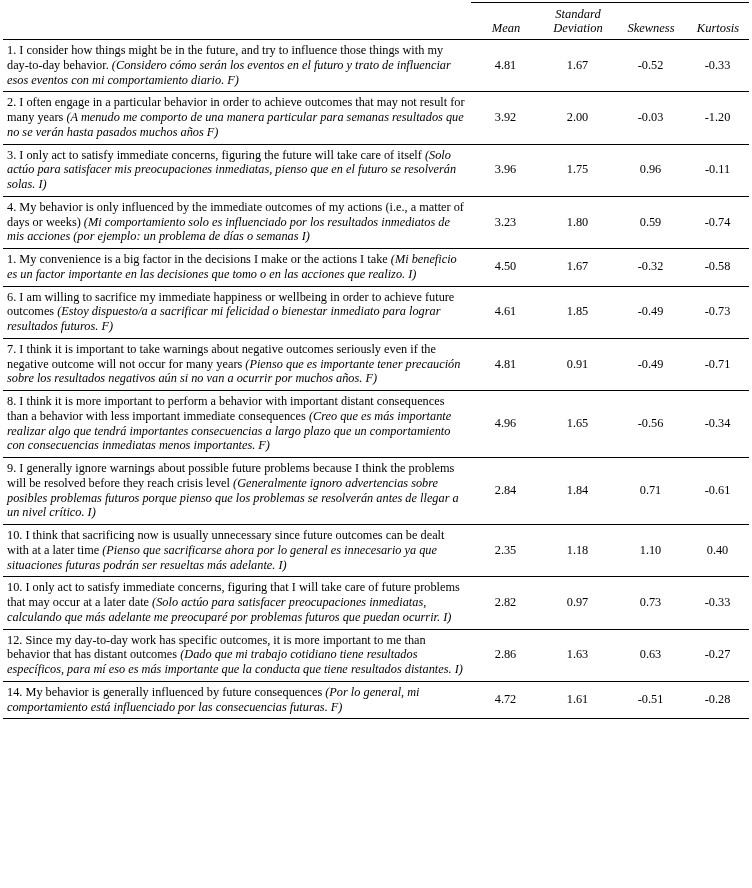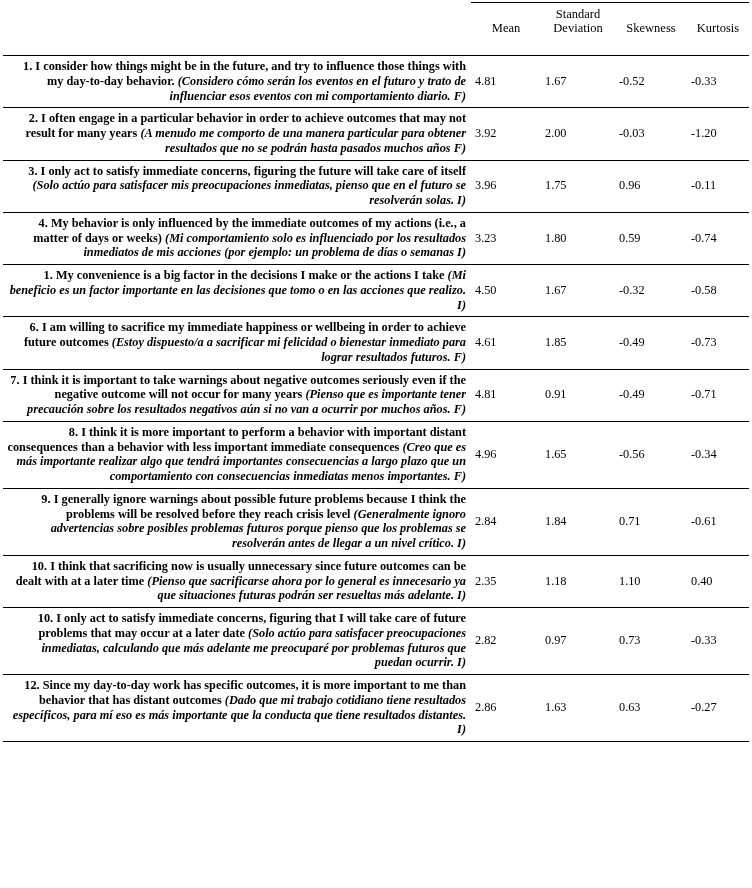--- a/index.html
+++ b/index.html
@@ -30,22 +30,23 @@
   table.stats col.c-mean  { width: 70px; }
   table.stats col.c-sd    { width: 74px; }
   table.stats col.c-skew  { width: 72px; }
   table.stats col.c-kurt  { width: 62px; }
 
   thead th {
     font-weight: normal;
     font-size: 12.5px;
     text-align: center;
     vertical-align: bottom;
-    padding: 2px 4px 20px 4px;
+    padding: 2px 4px 4px 4px;
     line-height: 1.12;
+    font-style: italic;
   }
   thead th.blank {
     border-top: none;
     border-bottom: 1.6px solid #000;
   }
   thead th.colhead {
     border-top: 1.6px solid #000;
     border-bottom: 1.6px solid #000;
     padding-top: 4px;
   }
@@ -53,26 +54,25 @@
     font-size: 12.3px;
     vertical-align: middle;
     padding: 3px 5px 4px 4px;
     line-height: 1.2;
     border-bottom: 0.7px solid #000;
   }
   tbody tr:last-child td {
     border-bottom: 1.6px solid #000;
   }
   tbody td.item {
-    text-align: right;
+    text-align: left;
     hyphens: auto;
-    font-weight: bold;
   }
   tbody td.num {
-    text-align: left;
+    text-align: center;
     white-space: nowrap;
   }
   tbody td.item i {
     font-style: italic;
   }
   .sd-wrap { display: block; }
 </style>
 </head>
 <body>
 
@@ -98,21 +98,21 @@
     </thead>
     <tbody>
       <tr>
         <td class="item"><span>1. I consider how things might be in the future, and try to influence those things with my day-to-day behavior. </span><i>(Considero cómo serán los eventos en el futuro y trato de influenciar esos eventos con mi comportamiento diario. F)</i></td>
         <td class="num">4.81</td>
         <td class="num">1.67</td>
         <td class="num">-0.52</td>
         <td class="num">-0.33</td>
       </tr>
       <tr>
-        <td class="item"><span>2. I often engage in a particular behavior in order to achieve outcomes that may not result for many years </span><i>(A menudo me comporto de una manera particular para obtener resultados que no se podrán hasta pasados muchos años F)</i></td>
+        <td class="item"><span>2. I often engage in a particular behavior in order to achieve outcomes that may not result for many years </span><i>(A menudo me comporto de una manera particular para semanas resultados que no se verán hasta pasados muchos años F)</i></td>
         <td class="num">3.92</td>
         <td class="num">2.00</td>
         <td class="num">-0.03</td>
         <td class="num">-1.20</td>
       </tr>
       <tr>
         <td class="item"><span>3. I only act to satisfy immediate concerns, figuring the future will take care of itself </span><i>(Solo actúo para satisfacer mis preocupaciones inmediatas, pienso que en el futuro se resolverán solas. I)</i></td>
         <td class="num">3.96</td>
         <td class="num">1.75</td>
         <td class="num">0.96</td>
@@ -174,15 +174,22 @@
         <td class="num">0.73</td>
         <td class="num">-0.33</td>
       </tr>
       <tr>
         <td class="item"><span>12. Since my day-to-day work has specific outcomes, it is more important to me than behavior that has distant outcomes </span><i>(Dado que mi trabajo cotidiano tiene resultados específicos, para mí eso es más importante que la conducta que tiene resultados distantes. I)</i></td>
         <td class="num">2.86</td>
         <td class="num">1.63</td>
         <td class="num">0.63</td>
         <td class="num">-0.27</td>
       </tr>
+      <tr>
+        <td class="item"><span>14. My behavior is generally influenced by future consequences </span><i>(Por lo general, mi comportamiento está influenciado por las consecuencias futuras. F)</i></td>
+        <td class="num">4.72</td>
+        <td class="num">1.61</td>
+        <td class="num">-0.51</td>
+        <td class="num">-0.28</td>
+      </tr>
     </tbody>
   </table>
 </div>
 
 </body></html>

